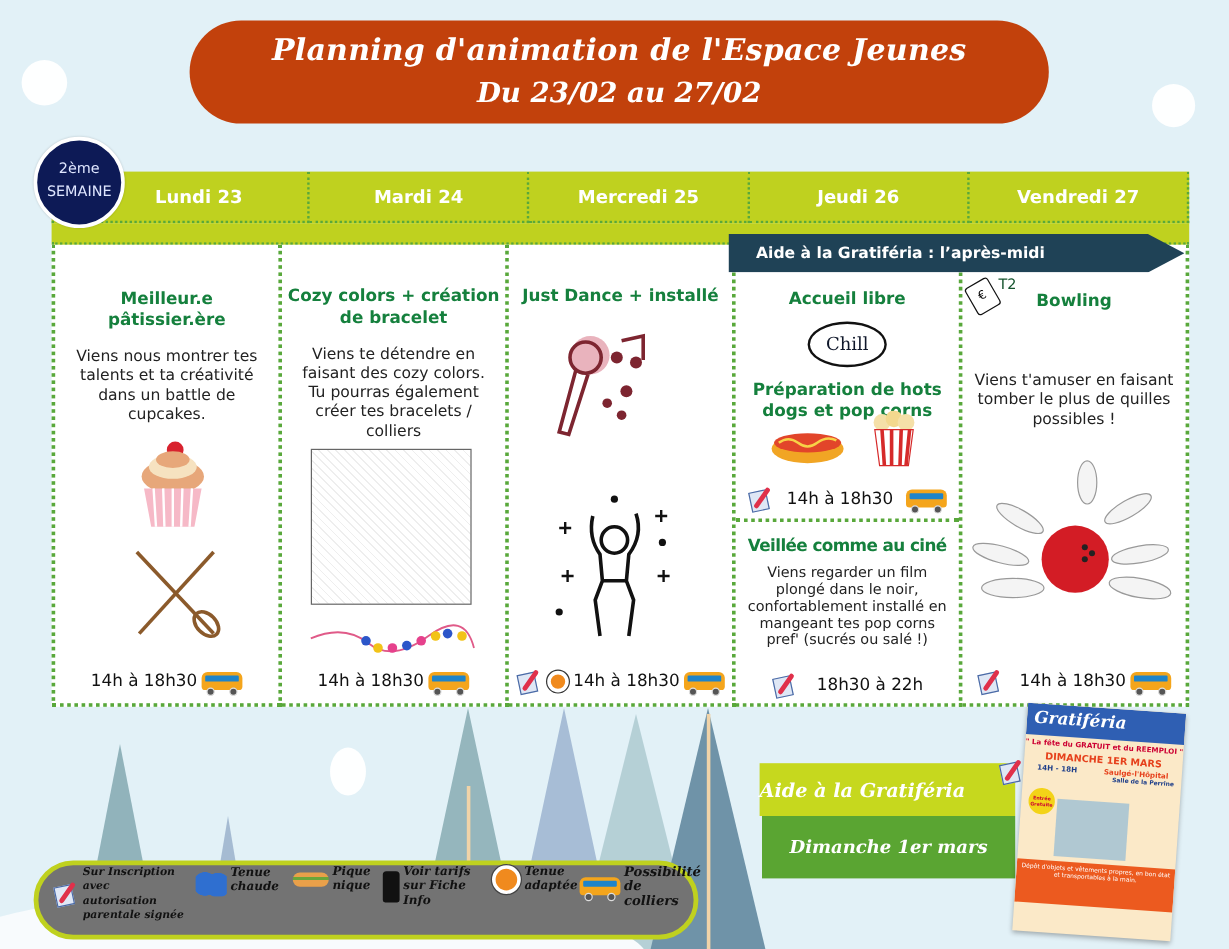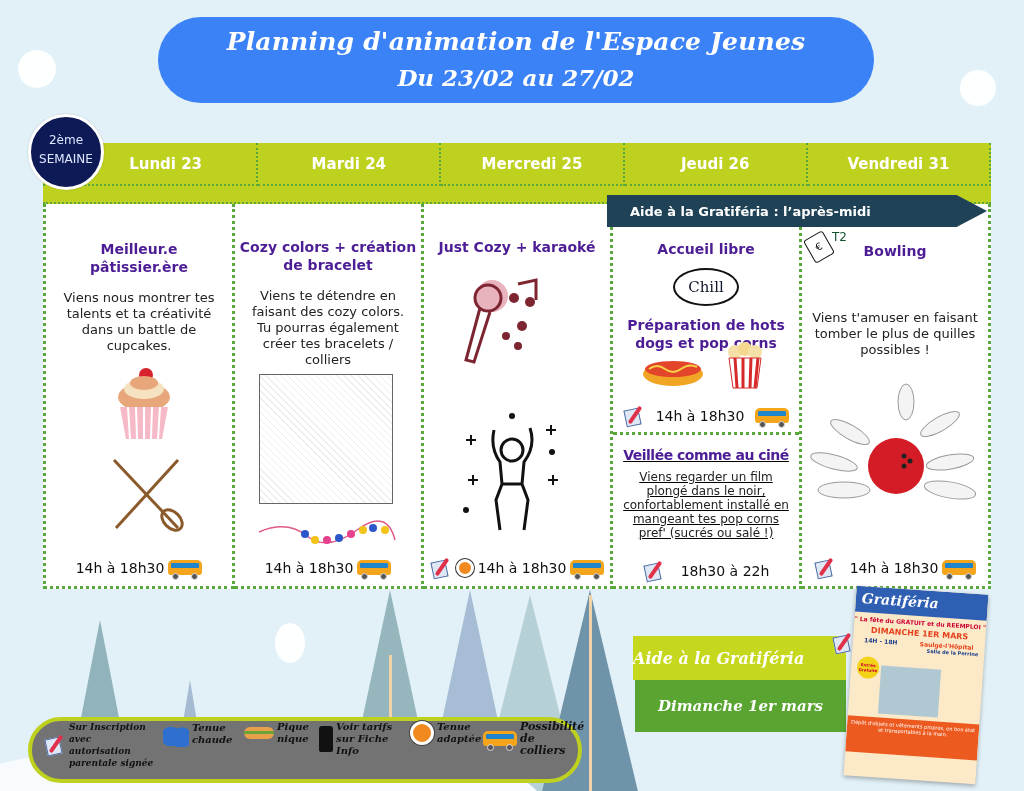--- a/index.html
+++ b/index.html
@@ -3,35 +3,35 @@
 <meta charset="utf-8">
 <style>
   * { box-sizing: border-box; margin: 0; padding: 0; }
   body { width: 1024px; height: 791px; overflow: hidden; background: #e2f1f7; font-family: "DejaVu Sans", sans-serif; position: relative; }
   .bg-layer { position: absolute; inset: 0; overflow: hidden; }
   .snowball { position: absolute; border-radius: 50%; background: #fff; opacity: .95; }
   .tree { position: absolute; width: 0; height: 0; border-left: solid transparent; border-right: solid transparent; }
   .trunk { position: absolute; width: 3px; background: #f0d3a8; }
   .hill { position: absolute; border-radius: 50%; background: #f8fbfd; }
 
-  .title-pill { position: absolute; left: 158px; top: 17px; width: 716px; height: 86px; background: #3b82f6; border-radius: 43px; color: #fff; text-align: center; font-family: "DejaVu Serif", serif; font-style: italic; }
+  .title-pill { position: absolute; left: 158px; top: 17px; width: 716px; height: 86px; background: #c2410c; border-radius: 43px; color: #fff; text-align: center; font-family: "DejaVu Serif", serif; font-style: italic; }
   .title-pill .t1 { font-size: 25px; margin-top: 10px; font-weight: bold; letter-spacing: .2px; }
   .title-pill .t2 { font-size: 23px; margin-top: 8px; font-weight: bold; }
 
   .week-badge { position: absolute; left: 28px; top: 114px; width: 76px; height: 76px; border-radius: 50%; background: #0d1a56; border: 3px solid #fff; color: #dfe6ff; font-size: 12px; text-align: center; padding-top: 14px; line-height: 19px; z-index: 5; box-shadow: 0 0 2px rgba(0,0,0,.2); }
 
   .header-row { position: absolute; left: 43px; top: 143px; width: 948px; height: 43px; background: #bfd11f; display: flex; }
   .day-head { flex: 1; color: #fff; font-weight: bold; font-size: 15px; display: flex; align-items: center; justify-content: center; border-right: 2px dotted #59a83b; border-bottom: 2px dotted #59a83b; }
   .day-head:first-child { border-left: 2px dotted #59a83b; padding-left: 30px; }
   .header-strip { position: absolute; left: 43px; top: 186px; width: 948px; height: 18px; background: #bfd11f; border-bottom: 2px dotted #59a83b; }
 
   .grid { position: absolute; left: 43px; top: 204px; width: 948px; height: 385px; background: #fff; display: flex; }
   .col { flex: 1; border-right: 3px dotted #59a83b; border-bottom: 3px dotted #59a83b; position: relative; text-align: center; }
   .col:first-child { border-left: 3px dotted #59a83b; }
-  .act-title { font-weight: bold; font-size: 14px; color: #4c1d95; line-height: 18px; }
+  .act-title { font-weight: bold; font-size: 14px; color: #15803d; line-height: 18px; }
   .act-desc { font-size: 13px; color: #222; line-height: 16px; margin-top: 8px; }
   .time-row { position: absolute; bottom: 6px; left: 0; right: 0; display: flex; align-items: center; justify-content: center; gap: 4px; font-size: 14px; color: #111; }
   .bus { display: inline-block; width: 34px; height: 24px; position: relative; }
   .bus .body { position: absolute; left: 0; right: 0; top: 4px; height: 15px; background: #f4a51c; border-radius: 5px 5px 3px 3px; }
   .bus .win { position: absolute; left: 3px; right: 3px; top: 7px; height: 5px; background: #1f84c9; border-radius: 1px; }
   .bus .wh { position: absolute; bottom: 0; width: 7px; height: 7px; border-radius: 50%; background: #555; border: 1px solid #ddd; }
   .pen { display: inline-block; width: 22px; height: 22px; position: relative; }
   .pen .paper { position: absolute; left: 2px; top: 4px; width: 15px; height: 17px; background: #dfe7f5; border: 1px solid #4a6aa6; transform: rotate(-12deg); }
   .pen .stick { position: absolute; left: 10px; top: 0; width: 4px; height: 20px; background: #e0304a; transform: rotate(35deg); border-radius: 2px; }
 
@@ -76,21 +76,21 @@
 <div class="week-badge">
   <div>2ème</div>
   <div>SEMAINE</div>
 </div>
 
 <div class="header-row">
   <div class="day-head">Lundi 23</div>
   <div class="day-head">Mardi 24</div>
   <div class="day-head">Mercredi 25</div>
   <div class="day-head">Jeudi 26</div>
-  <div class="day-head">Vendredi 31</div>
+  <div class="day-head">Vendredi 27</div>
 </div>
 <div class="header-strip"></div>
 
 <div class="banner">
   <span>Aide à la Gratiféria : l’après-midi</span>
 </div>
 
 <div class="grid">
 
   <div class="col">
@@ -148,21 +148,21 @@
       <span class="bus">
           <span class="body"></span>
           <span class="win"></span>
           <span class="wh" style="left:4px"></span>
           <span class="wh" style="right:4px"></span>
         </span>
     </div>
   </div>
 
   <div class="col">
-    <div class="act-title" style="margin:34px 4px 0;">Just Cozy + karaoké</div>
+    <div class="act-title" style="margin:34px 4px 0;">Just Dance + installé</div>
     <div style="position:absolute;left:36px;top:70px;width:100px;height:100px;">
       <svg width="100" height="100" viewBox="0 0 100 100">
           <circle cx="32" cy="22" r="16" fill="#e9b3bd"></circle>
           <circle cx="28" cy="24" r="13" fill="none" stroke="#7d2530" stroke-width="3"></circle>
           <path d="M20 34 L6 86 L14 88 L30 38" fill="none" stroke="#7d2530" stroke-width="3"></path>
           <path d="M58 10 L76 6 L76 26" stroke="#7d2530" stroke-width="3" fill="none"></path>
           <circle cx="54" cy="24" r="5" fill="#7d2530"></circle>
           <circle cx="70" cy="28" r="5" fill="#7d2530"></circle>
           <circle cx="62" cy="52" r="5" fill="#7d2530"></circle>
           <circle cx="46" cy="62" r="4" fill="#7d2530"></circle>
@@ -236,21 +236,21 @@
           </span>
         <span>14h à 18h30</span>
         <span class="bus">
             <span class="body"></span>
             <span class="win"></span>
             <span class="wh" style="left:4px"></span>
             <span class="wh" style="right:4px"></span>
           </span>
       </div>
     </div>
-    <div style="position:absolute;left:0;right:0;top:234px;bottom:0;text-decoration:underline;">
+    <div style="position:absolute;left:0;right:0;top:234px;bottom:0;">
       <div class="act-title" style="margin-top:8px;font-size:14px;letter-spacing:-0.5px;">Veillée comme au ciné</div>
       <div class="act-desc" style="margin:6px 6px 0;font-size:12px;line-height:14px;">Viens regarder un film plongé dans le noir, confortablement installé en mangeant tes pop corns pref' (sucrés ou salé !)</div>
       <div class="time-row" style="bottom:4px;">
         <span class="pen">
             <span class="paper"></span>
             <span class="stick"></span>
           </span>
         <span style="margin-left:12px;">18h30 à 22h</span>
       </div>
     </div>

